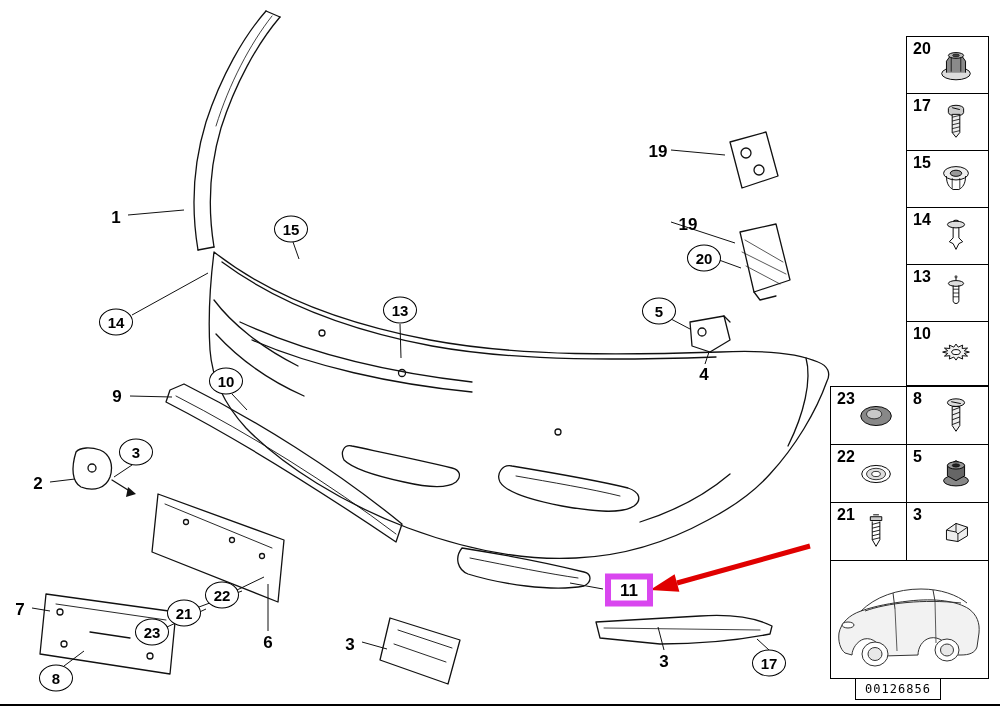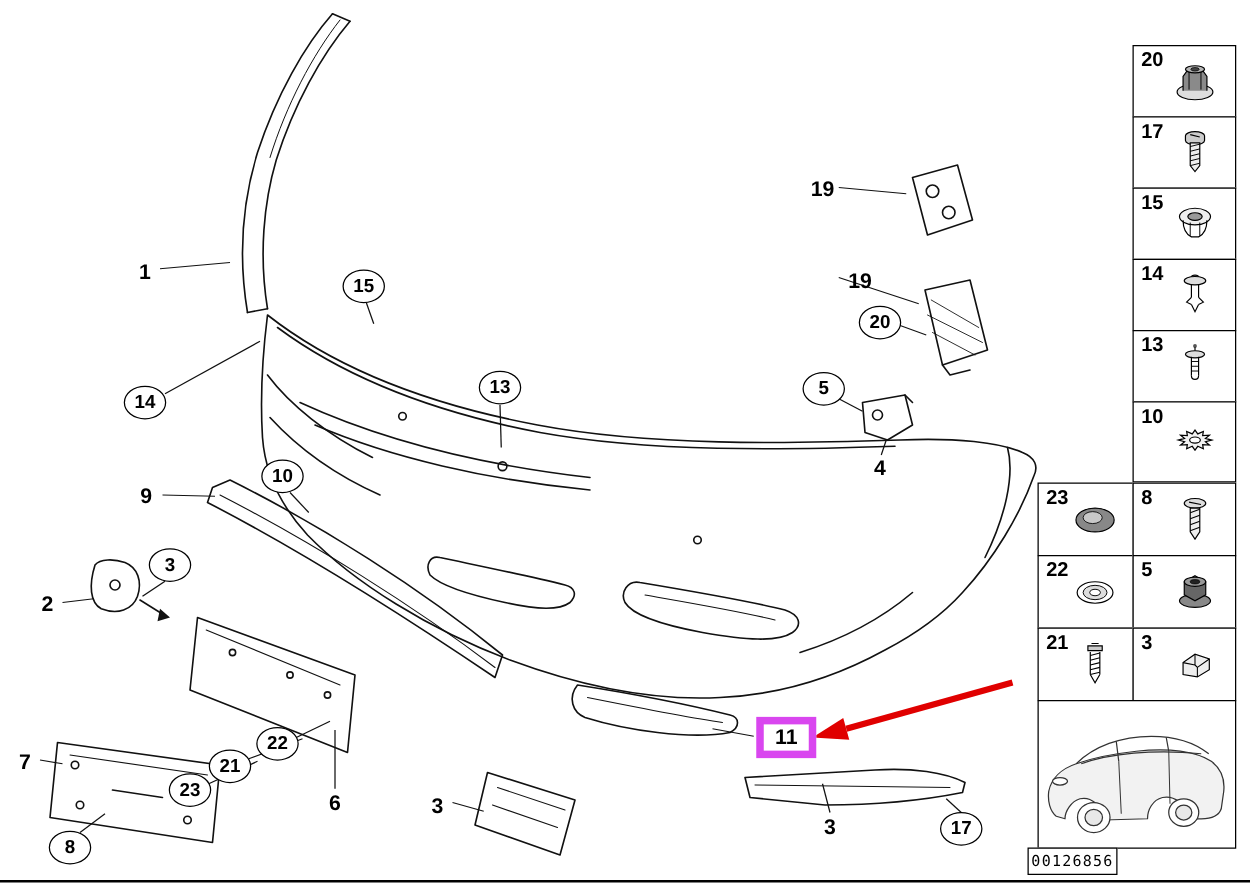--- a/index.html
+++ b/index.html
@@ -274,18 +274,18 @@
       </g>
       <g stroke="#333" stroke-width="1" fill="#fff">
         <ellipse cx="44" cy="93" rx="13" ry="12"></ellipse>
         <ellipse cx="44" cy="93" rx="7" ry="6.5" fill="#e8e8e8"></ellipse>
         <ellipse cx="116" cy="89" rx="12" ry="11"></ellipse>
         <ellipse cx="116" cy="89" rx="6.5" ry="6" fill="#e8e8e8"></ellipse>
       </g>
     </svg>
   </div>
 
-  <div class="pnbox" style="left:822px;top:678px;width:72px;height:22px">
+  <div class="pnbox" style="left:855px;top:678px;width:86px;height:22px">
     <span>00126856</span>
   </div>
 
   <div class="bottomline"></div>
 </div>
 
 </body></html>

